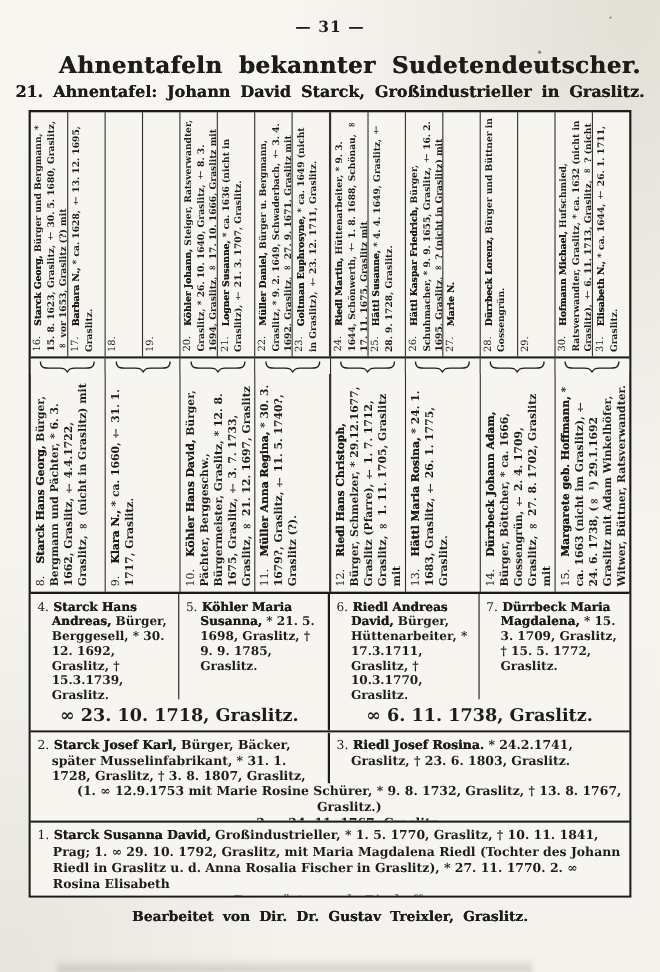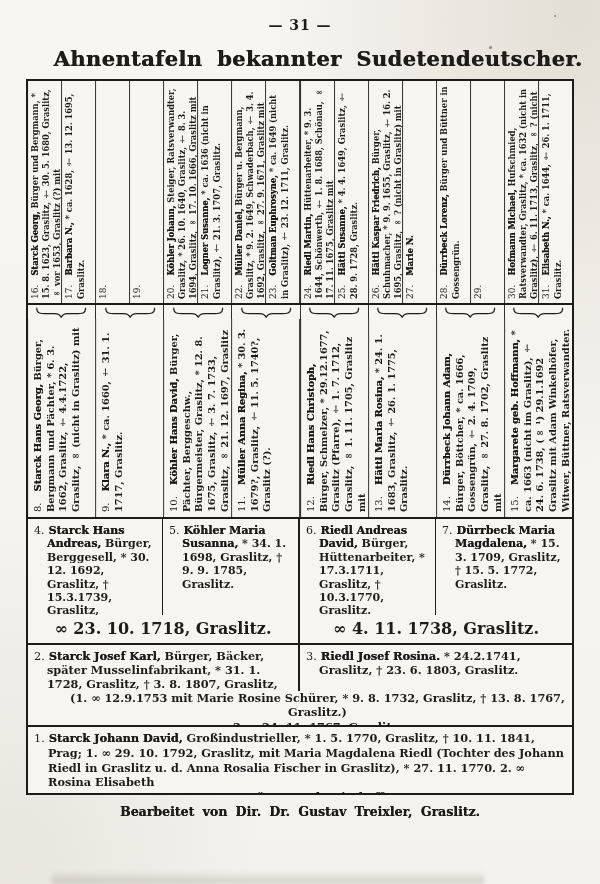--- a/index.html
+++ b/index.html
@@ -114,20 +114,21 @@
 </style>
 </head>
 <body>
 
 <div class="page">
   <span class="speckle sp1"></span>
   <span class="speckle sp2"></span>
 
   <div class="pagenum">— 31 —</div>
   <div class="title">Ahnentafeln bekannter Sudetendeutscher.</div>
+  <div class="subtitle">21. Ahnentafel: Johann David Starck, Großindustrieller in Graslitz.</div>
 
   <div class="atable">
 
     <div class="band bandA">
       <div class="vcol"><span class="vnum">16.</span><span class="vname">Starck Georg,</span> <span class="vdet">Bürger und Bergmann, * 15. 8. 1623, Graslitz, † 30. 5. 1680, Graslitz, ∞ vor 1653, Graslitz (?) mit</span></div>
       <div class="vcol"><span class="vnum">17.</span><span class="vname">Barbara N.,</span> <span class="vdet">* ca. 1628, † 13. 12. 1695, Graslitz.</span></div>
       <div class="vcol"><span class="vnum">18.</span><span class="vname"></span> <span class="vdet"></span></div>
       <div class="vcol"><span class="vnum">19.</span><span class="vname"></span> <span class="vdet"></span></div>
       <div class="vcol"><span class="vnum">20.</span><span class="vname">Köhler Johann,</span> <span class="vdet">Steiger, Ratsverwandter, Graslitz, * 26. 10. 1640, Graslitz, † 8. 3. 1694, Graslitz, ∞ 17. 10. 1666, Graslitz mit</span></div>
       <div class="vcol"><span class="vnum">21.</span><span class="vname">Logner Susanne,</span> <span class="vdet">* ca. 1636 (nicht in Graslitz), † 21. 3. 1707, Graslitz.</span></div>
@@ -198,48 +199,48 @@
       <div class="vcol"><span class="vnum">14.</span><span class="vname">Dürrbeck Johann Adam,</span> <span class="vdet">Bürger, Böttcher, * ca. 1666, Gossengrün, † 2. 4. 1709, Graslitz, ∞ 27. 8. 1702, Graslitz mit</span></div>
       <div class="vcol"><span class="vnum">15.</span><span class="vname">Margarete geb. Hoffmann,</span> <span class="vdet">* ca. 1663 (nicht im Graslitz), † 24. 6. 1738, (∞ ¹) 29.1.1692 Graslitz mit Adam Winkelhöfer, Witwer, Büttner, Ratsverwandter.</span></div>
     </div>
 
     <div class="hrule"></div>
 
     <div class="bandC">
       <div class="half half-left">
         <div class="pair">
           <div class="hcell"><span class="hnum">4.</span><span class="hname">Starck Hans Andreas,</span> <span>Bürger, Berggesell, * 30. 12. 1692, Graslitz, † 15.3.1739, Graslitz,</span></div>
-          <div class="hcell"><span class="hnum">5.</span><span class="hname">Köhler Maria Susanna,</span> <span>* 34. 1. 1698, Graslitz, † 9. 9. 1785, Graslitz.</span></div>
+          <div class="hcell"><span class="hnum">5.</span><span class="hname">Köhler Maria Susanna,</span> <span>* 21. 5. 1698, Graslitz, † 9. 9. 1785, Graslitz.</span></div>
         </div>
         <div class="marriage">∞  23. 10. 1718, Graslitz.</div>
       </div>
       <div class="half">
         <div class="pair">
           <div class="hcell"><span class="hnum">6.</span><span class="hname">Riedl Andreas David,</span> <span>Bürger, Hüttenarbeiter, * 17.3.1711, Graslitz, † 10.3.1770, Graslitz.</span></div>
           <div class="hcell"><span class="hnum">7.</span><span class="hname">Dürrbeck Maria Magdalena,</span> <span>* 15. 3. 1709, Graslitz, † 15. 5. 1772, Graslitz.</span></div>
         </div>
-        <div class="marriage">∞  4. 11. 1738, Graslitz.</div>
+        <div class="marriage">∞  6. 11. 1738, Graslitz.</div>
       </div>
     </div>
 
     <div class="hrule"></div>
 
     <div class="bandD">
       <div class="pair2">
         <div class="hcell"><span class="hnum">2.</span><span class="hname">Starck Josef Karl,</span> <span>Bürger, Bäcker, später Musselinfabrikant, * 31. 1. 1728, Graslitz, † 3. 8. 1807, Graslitz,</span></div>
         <div class="hcell"><span class="hnum">3.</span><span class="hname">Riedl Josef Rosina.</span> <span>* 24.2.1741, Graslitz, † 23. 6. 1803, Graslitz.</span></div>
       </div>
       <div class="note">(1. ∞  12.9.1753 mit Marie Rosine Schürer, * 9. 8. 1732, Graslitz, † 13. 8. 1767, Graslitz.)</div>
       <div class="note">2. ∞ 24. 11. 1767, Graslitz.</div>
     </div>
 
     <div class="hrule"></div>
 
     <div class="bandE">
-      <div class="gen1-text"><span class="hnum">1.</span><span class="hname">Starck Johann David,</span> <span>Großindustrieller, * 1. 5. 1770, Graslitz, † 10. 11. 1841, Prag; 1. ∞ 29. 10. 1792, Graslitz, mit Maria Magdalena Riedl (Tochter des Johann Riedl in Graslitz u. d. Anna Rosalia Fischer in Graslitz), * 27. 11. 1770.   2. ∞ Rosina Elisabeth</span></div>
+      <div class="gen1-text"><span class="hnum">1.</span><span class="hname">Starck Susanna David,</span> <span>Großindustrieller, * 1. 5. 1770, Graslitz, † 10. 11. 1841, Prag; 1. ∞ 29. 10. 1792, Graslitz, mit Maria Magdalena Riedl (Tochter des Johann Riedl in Graslitz u. d. Anna Rosalia Fischer in Graslitz), * 27. 11. 1770.   2. ∞ Rosina Elisabeth</span></div>
       <div class="gen1-line2">Baumgärtner geb. Bischoff.</div>
     </div>
 
   </div>
 
   <div class="footer">Bearbeitet von Dir. Dr. Gustav Treixler, Graslitz.</div>
   <div class="bottom-shadow"></div>
 </div>
 
 </body></html>

